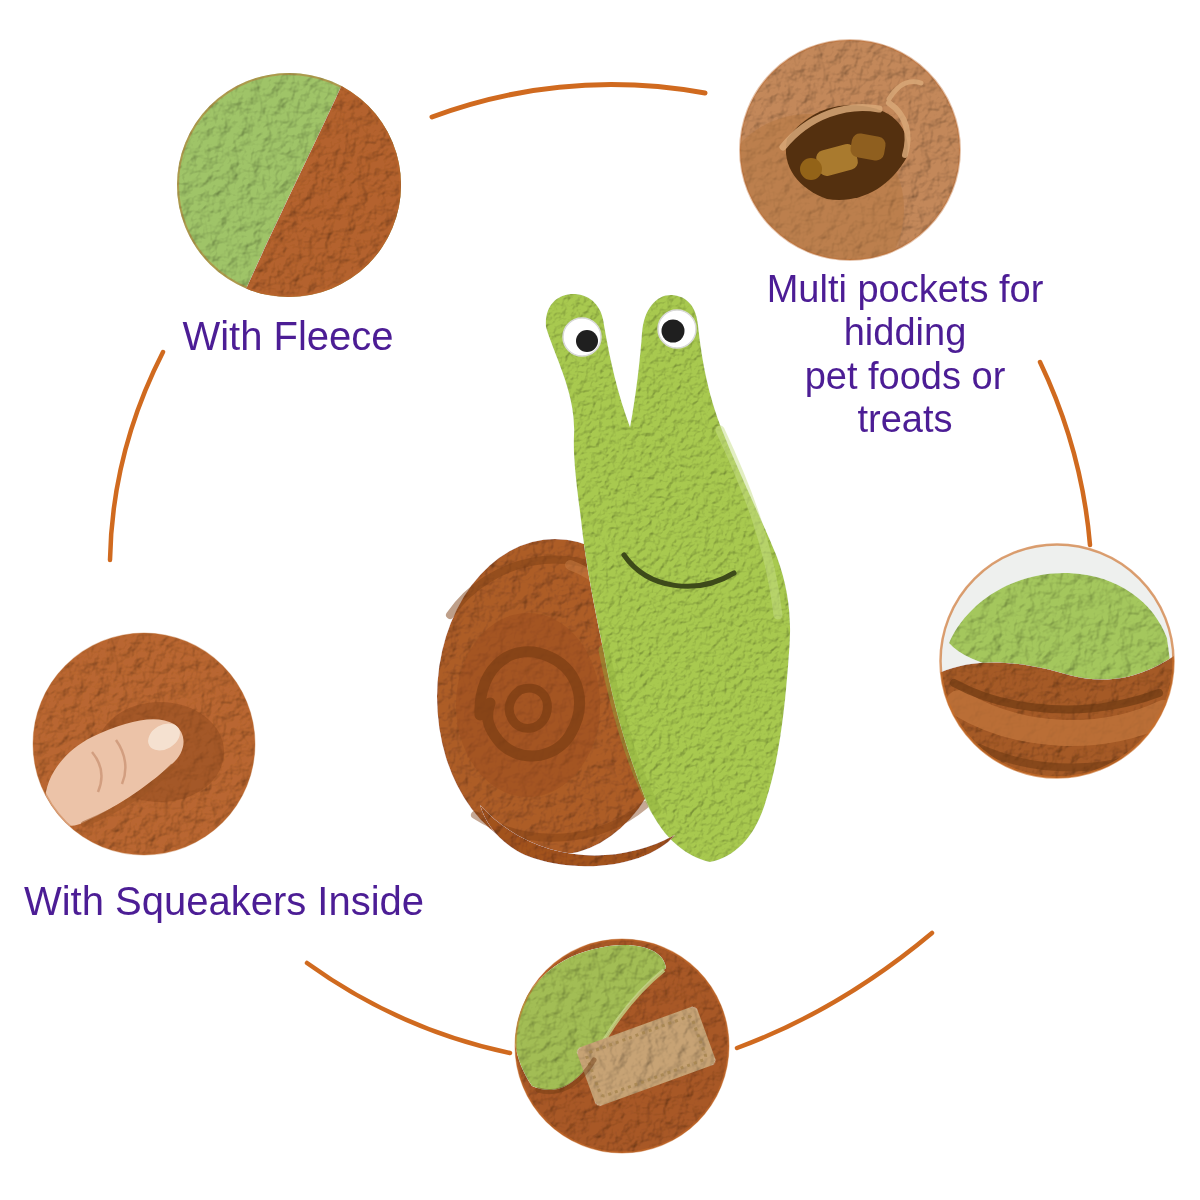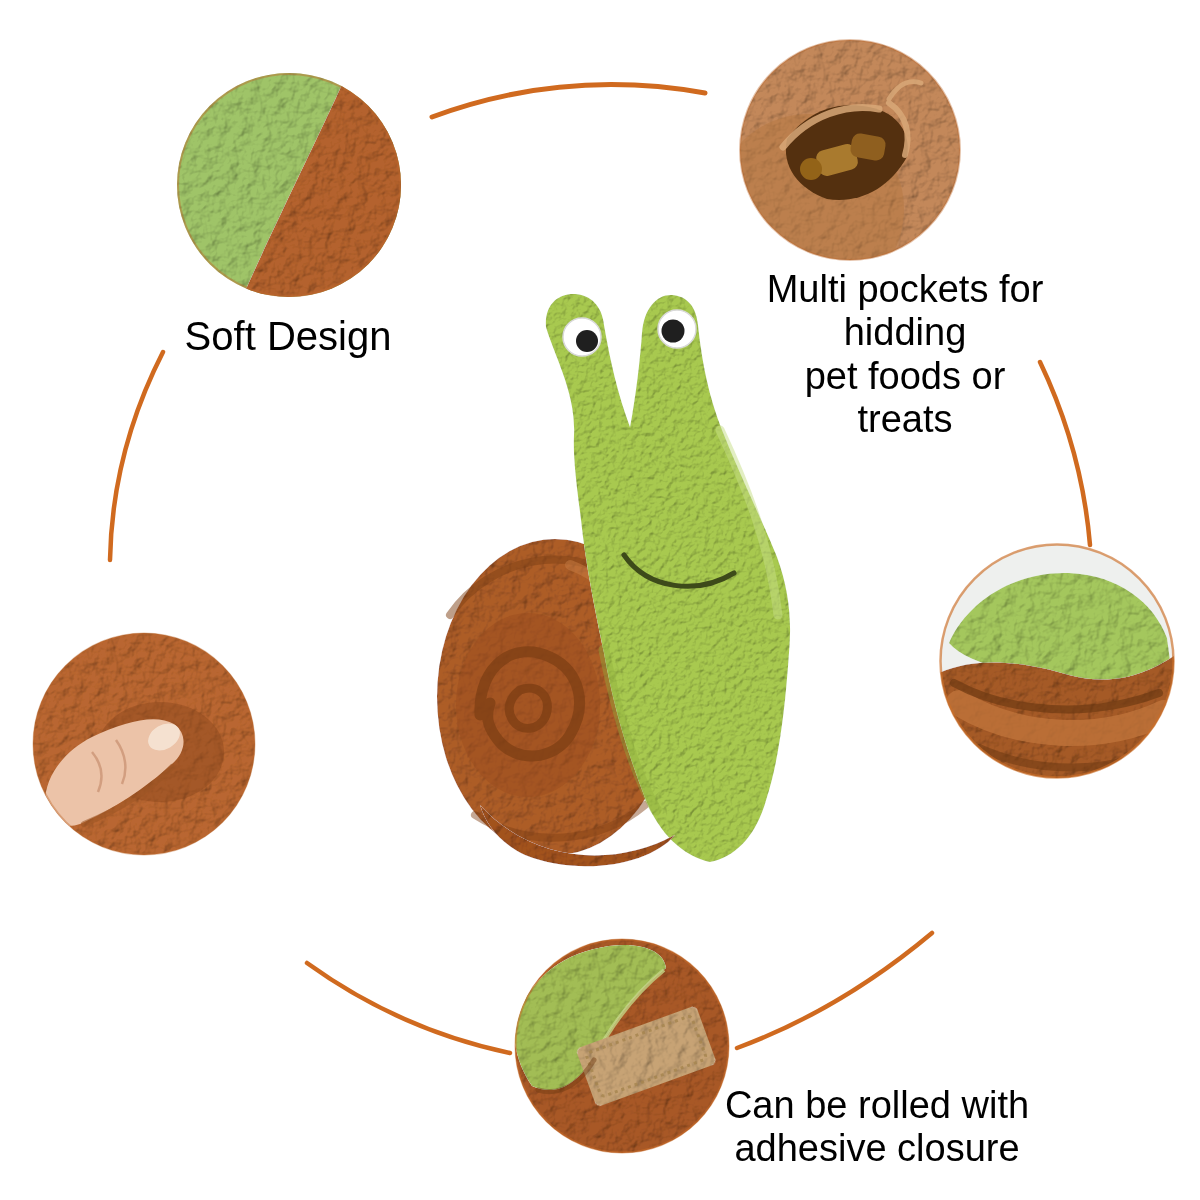--- a/index.html
+++ b/index.html
@@ -3,21 +3,21 @@
 <meta charset="utf-8">
 <style>
   html,body{margin:0;padding:0;background:#ffffff;}
   .stage{
     position:relative;width:1200px;height:1200px;background:#ffffff;
     overflow:hidden;font-family:"Liberation Sans","DejaVu Sans",sans-serif;
   }
   .abs{position:absolute;}
   .callout-label{
     position:absolute;transform:translateX(-50%);
-    color:#000000;text-align:center;white-space:pre-line;
+    color:#4c1d95;text-align:center;white-space:pre-line;
     font-size:38px;line-height:1.14;letter-spacing:0px;
   }
   .label-lg{font-size:40px;}
   svg.photo{position:absolute;display:block;}
   #arc-layer{position:absolute;left:0;top:0;}
   #defs-svg{position:absolute;width:0;height:0;}
 </style>
 </head>
 <body>
 
@@ -175,23 +175,22 @@
       <path d="M150,32 C118,58 96,90 80,120" fill="none" stroke="#c3d584" stroke-width="4" opacity="0.8"></path>
       <g transform="rotate(-20 130 118)">
         <rect x="68" y="88" width="128" height="62" rx="6" fill="#c7a375" filter="url(#flz)"></rect>
         <rect x="76" y="96" width="112" height="46" rx="4" fill="none" stroke="#a5854f" stroke-width="3" stroke-dasharray="3 4" opacity="0.8"></rect>
       </g>
       <path d="M80,122 C64,148 46,158 24,152" fill="none" stroke="#6f3a12" stroke-width="5" stroke-linecap="round" opacity="0.45"></path>
     </g>
     <circle cx="108" cy="108" r="106.5" fill="none" stroke="rgba(205,110,40,0.5)" stroke-width="2"></circle>
   </svg>
 
-  <div class="callout-label label-lg" style="left:288px;top:314px">Soft Design</div>
+  <div class="callout-label label-lg" style="left:288px;top:314px">With Fleece</div>
 
   <div class="callout-label" style="left:905px;top:268px">Multi pockets for hidding
 pet foods or treats</div>
 
 
+  <div class="callout-label label-lg" style="left:224px;top:879px">With Squeakers Inside</div>
 
-  <div class="callout-label" style="left:877px;top:1084px">Can be rolled with
-adhesive closure</div>
 
 </div>
 
 </body></html>

